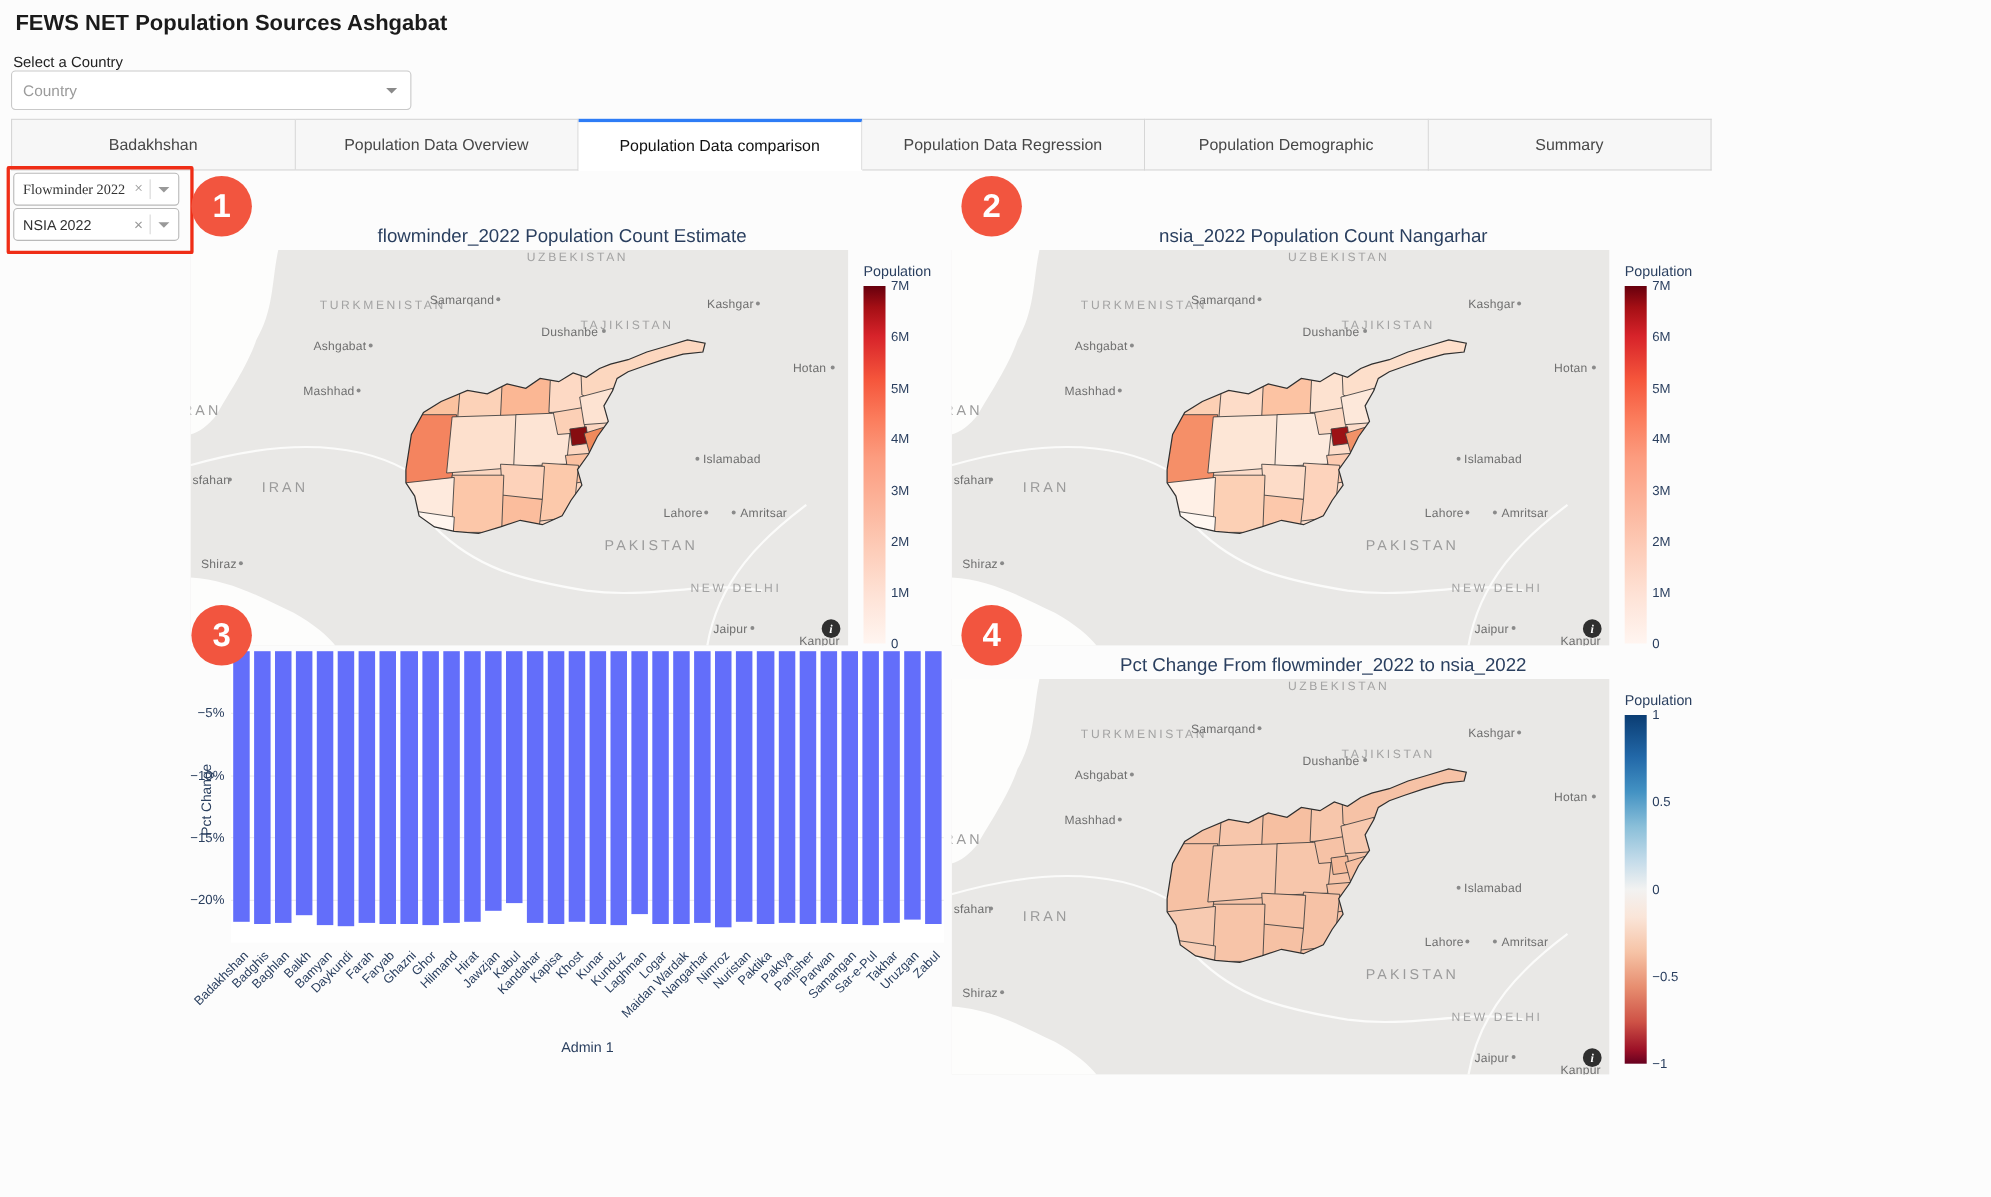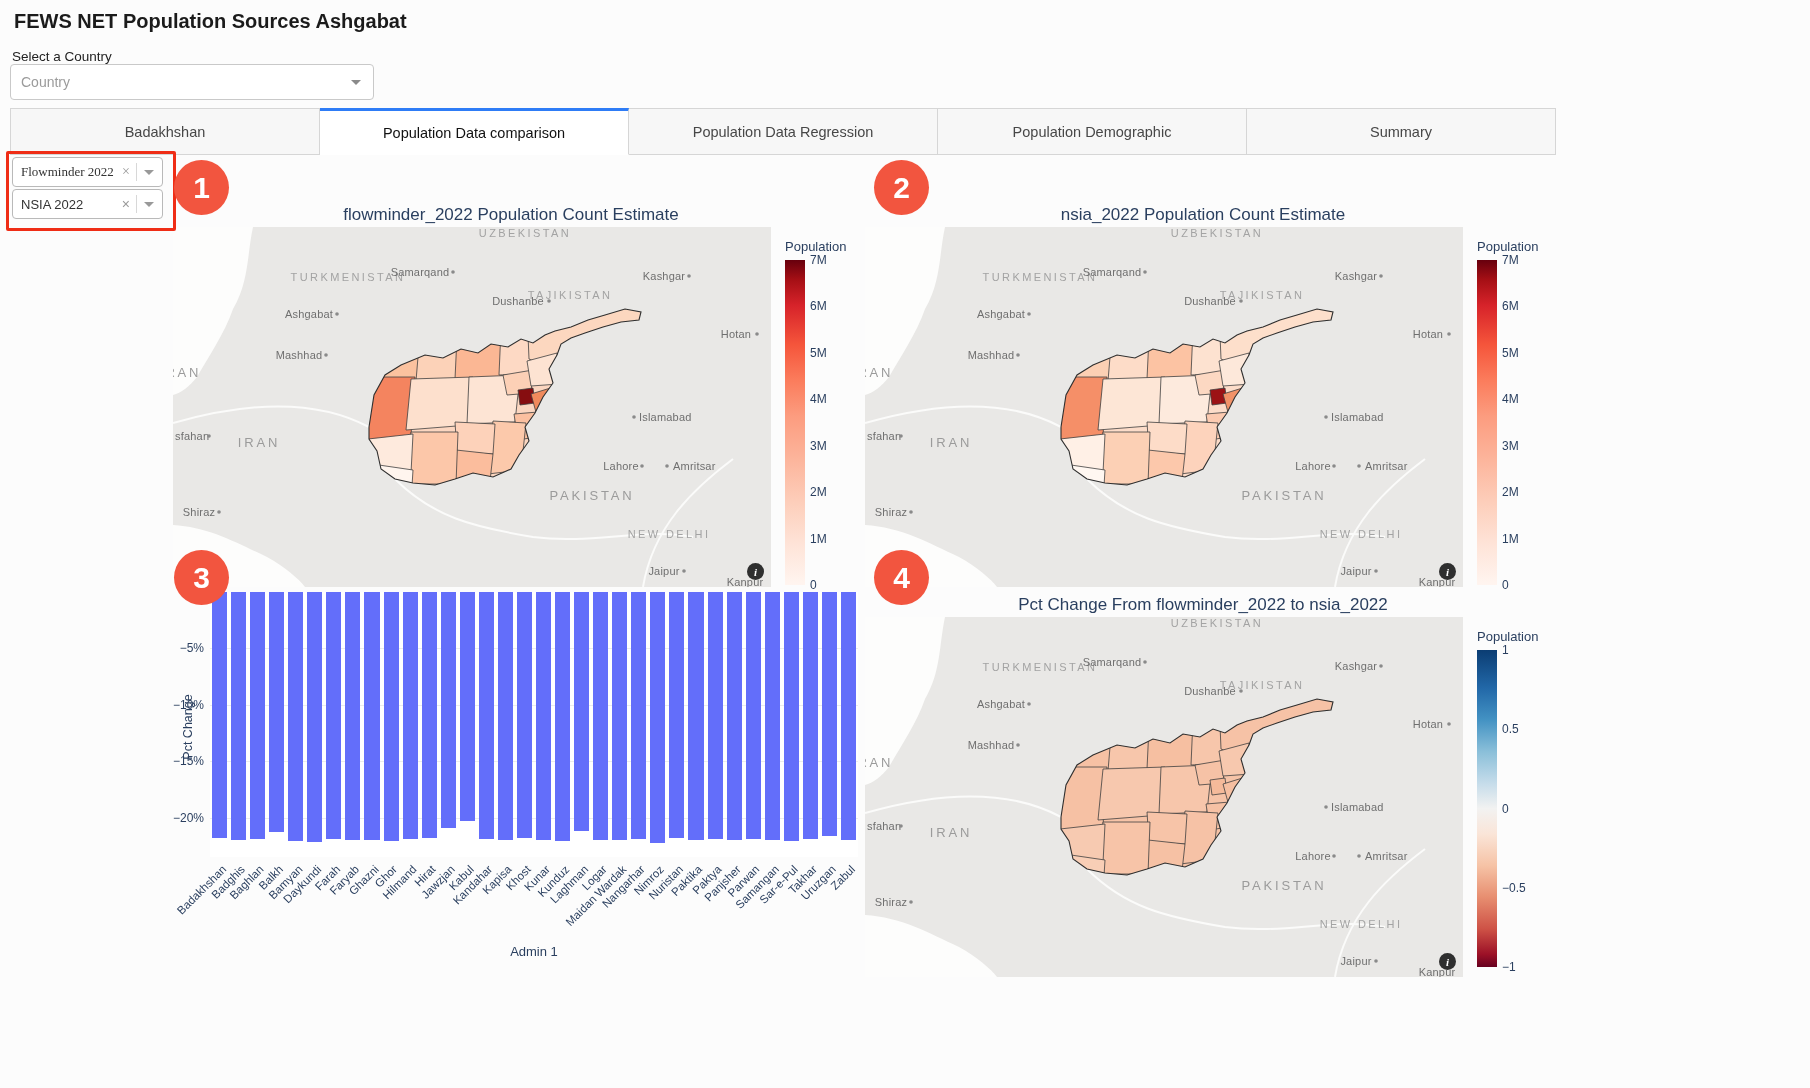--- a/index.html
+++ b/index.html
@@ -89,20 +89,21 @@
   <div class="app-title">FEWS NET Population Sources Ashgabat</div>
 
   <div class="select-label">Select a Country</div>
   <div class="country-dd">
     <span class="ph">Country</span>
     <span class="caret"></span>
   </div>
 
   <div class="tabs">
     <div class="tab">Badakhshan</div>
+    <div class="tab">Population Data Overview</div>
     <div class="tab active">Population Data comparison</div>
     <div class="tab">Population Data Regression</div>
     <div class="tab">Population Demographic</div>
     <div class="tab">Summary</div>
   </div>
 
   <div class="red-box"></div>
   <div class="src-dd" id="src1">
     <span class="lbl">Flowminder 2022</span>
     <span class="x">×</span>
@@ -206,21 +207,21 @@
               <div class="cbar-tick" style="top: 232.143px;">2M</div>
               <div class="cbar-tick" style="top: 278.571px;">1M</div>
               <div class="cbar-tick" style="top: 325px;">0</div>
             </div>
         </div>
       </div>
     </div>
   </div>
 
   <div class="panel" id="panel2">
-    <div class="plot-title">nsia_2022 Population Count Estimate</div>
+    <div class="plot-title">nsia_2022 Population Count Nangarhar</div>
     <div class="map-row">
       <div class="map-wrap">
         <svg id="map2" viewBox="0 0 600 360" width="600" height="360">
             <rect x="0" y="0" width="600" height="360" fill="#e9e8e6"></rect>
             <path d="M0,0 L80,0 C74,28 76,55 60,82 C52,106 34,132 24,150 C16,160 8,166 0,168 Z" fill="#fdfdfc"></path>
             <path d="M0,298 C36,300 64,316 94,330 C112,340 126,352 132,360 L0,360 Z" fill="#fdfdfc"></path>
             <path d="M0,196 C70,176 140,170 196,200" stroke="#fbfbfa" stroke-width="2" fill="none"></path>
             <path d="M222,252 C260,290 300,300 360,310 C420,318 470,300 520,310" stroke="#fbfbfa" stroke-width="2" fill="none"></path>
             <path d="M470,360 C480,300 520,262 560,232" stroke="#fbfbfa" stroke-width="2" fill="none"></path>
             <clipPath id="map2-clip">

